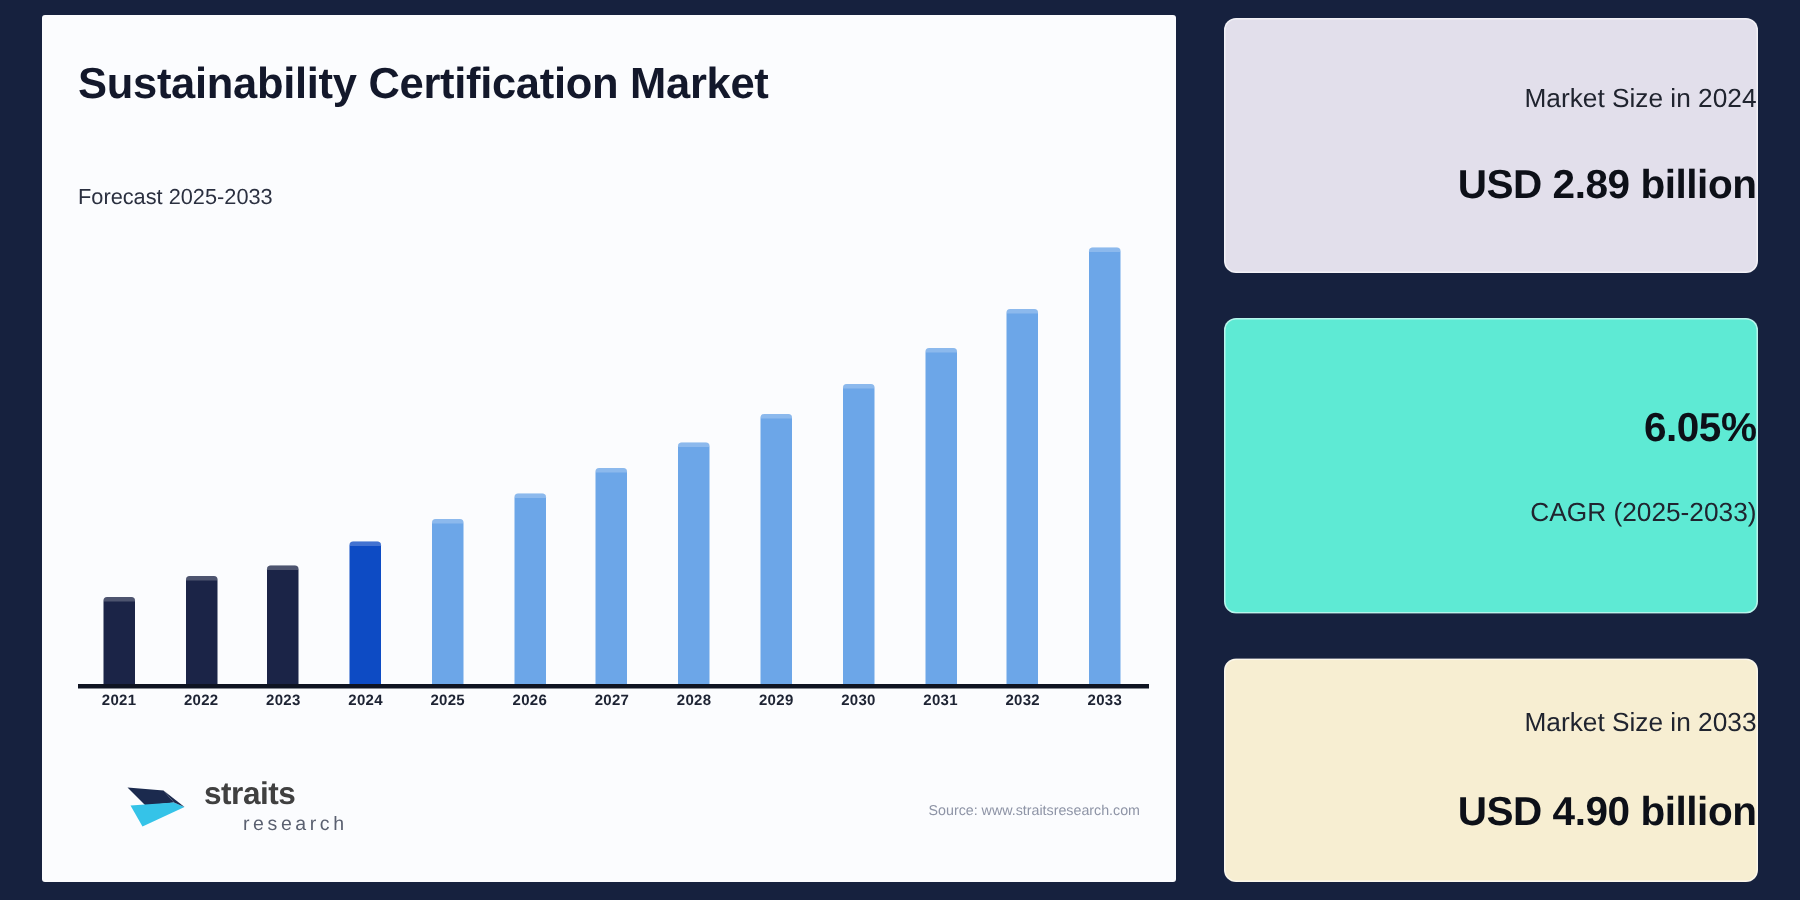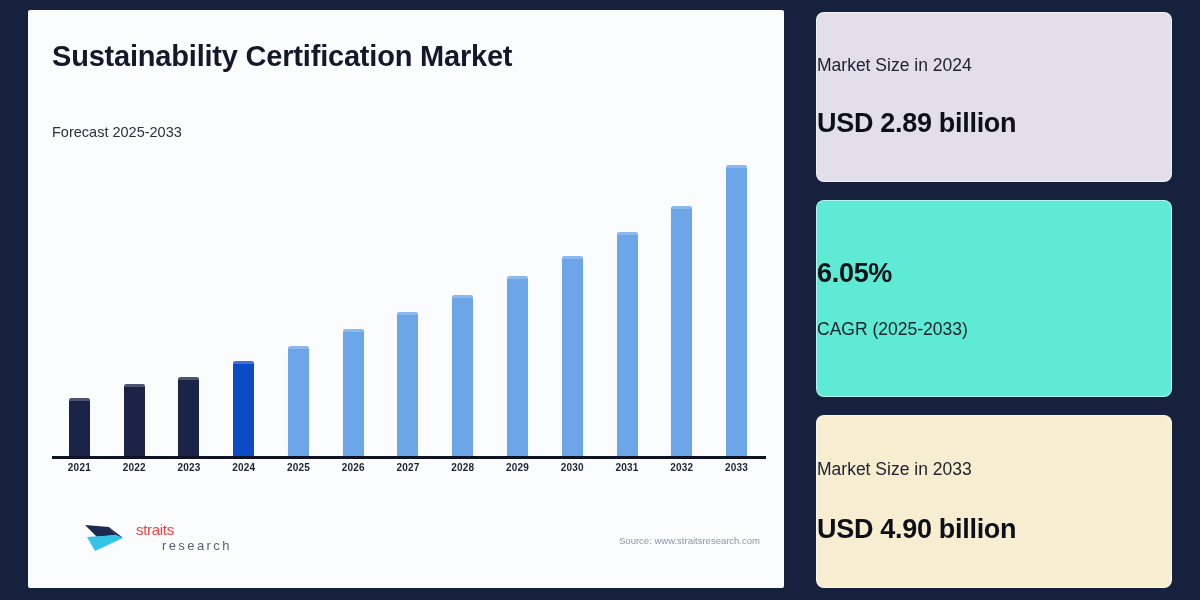--- a/index.html
+++ b/index.html
@@ -122,23 +122,23 @@
     top: 505px;
     display: flex;
     align-items: center;
     gap: 7px;
   }
 
   .logo-mark { width: 46px; height: 44px; display: block; }
 
   .logo-text { display: flex; flex-direction: column; line-height: 1; }
   .logo-word {
-    font-size: 15px;
-    font-weight: normal;
-    color: #ef4444;
+    font-size: 21px;
+    font-weight: bold;
+    color: #404040;
     letter-spacing: -0.3px;
   }
   .logo-sub {
     font-size: 13px;
     color: #5a6070;
     letter-spacing: 2.4px;
     margin-top: 2px;
     margin-left: 26px;
   }
 
@@ -160,28 +160,28 @@
     display: flex;
     flex-direction: column;
     justify-content: space-between;
   }
 
   .card {
     border-radius: 8px;
     border: 1px solid rgba(255,255,255,0.55);
     display: flex;
     flex-direction: column;
-    align-items: flex-start;
+    align-items: flex-end;
     justify-content: center;
     text-align: center;
   }
 
   .card-1 { height: 170px; background: #e2dfeb; }
   .card-2 { height: 197px; background: #5eead4; }
-  .card-3 { height: 173px; background: #f7eed2; }
+  .card-3 { height: 149px; background: #f7eed2; }
 
   .card-label {
     font-size: 17.5px;
     color: #20242f;
     font-weight: normal;
   }
   .card-value {
     font-size: 27px;
     font-weight: bold;
     color: #0d1018;

